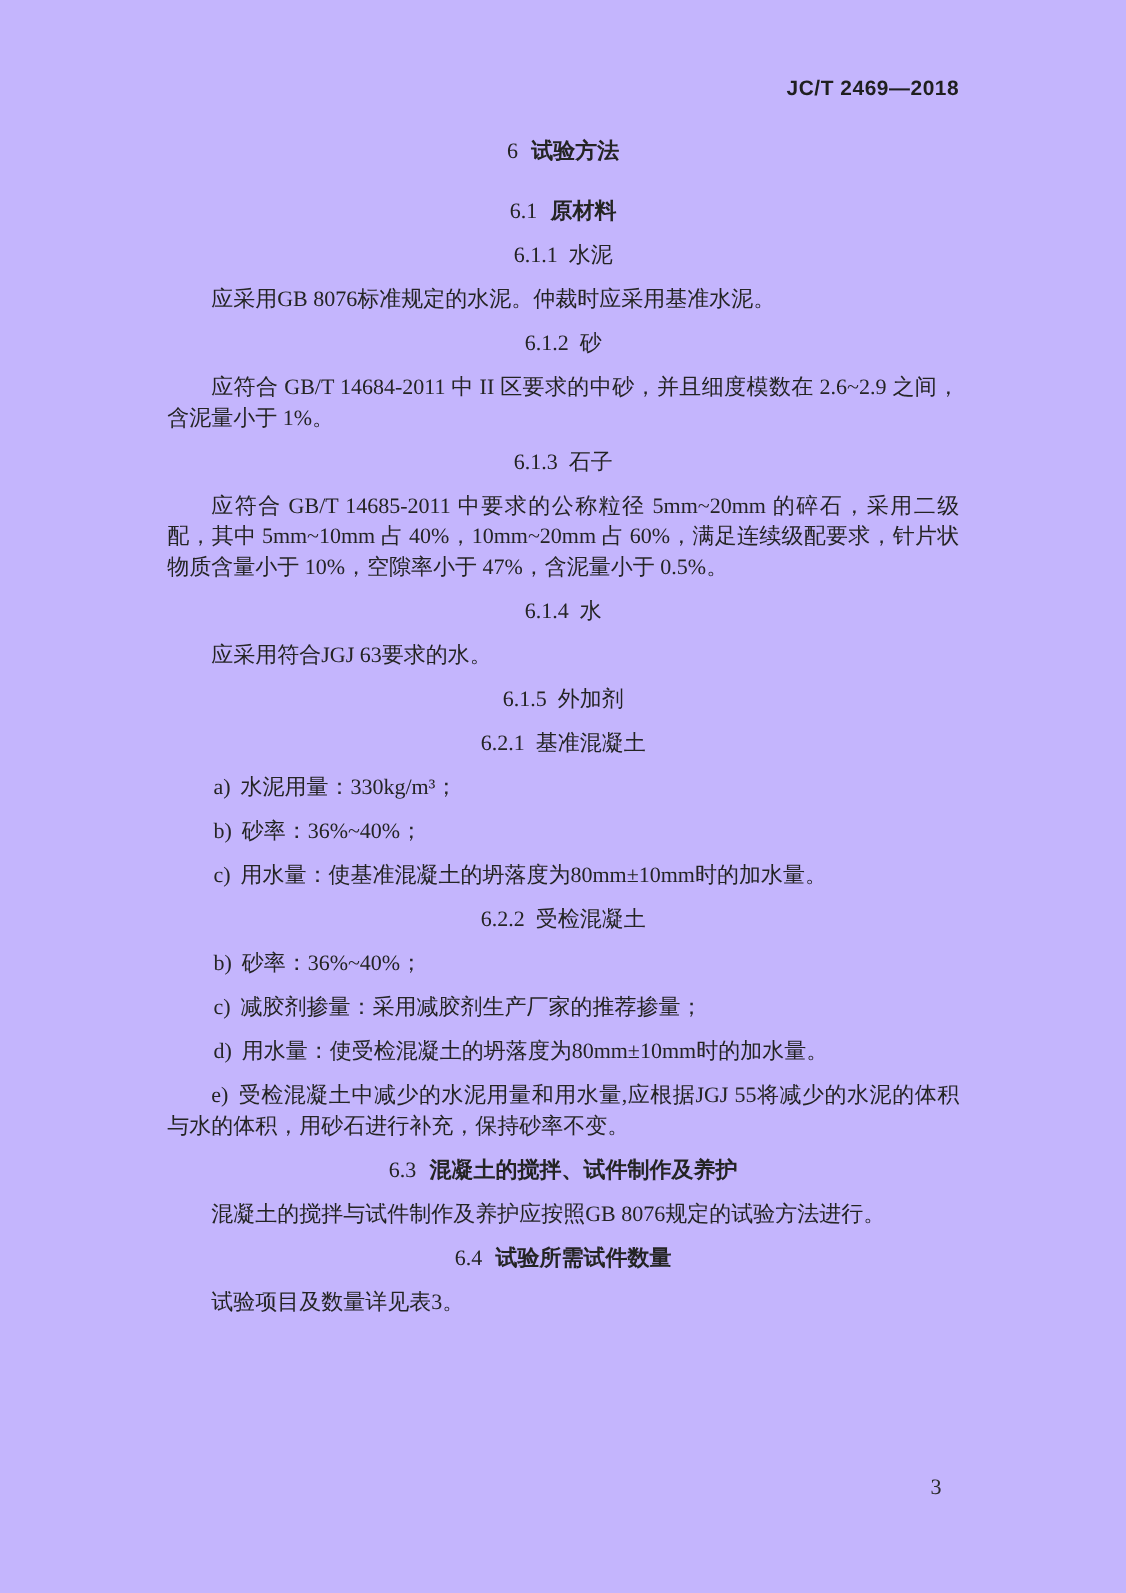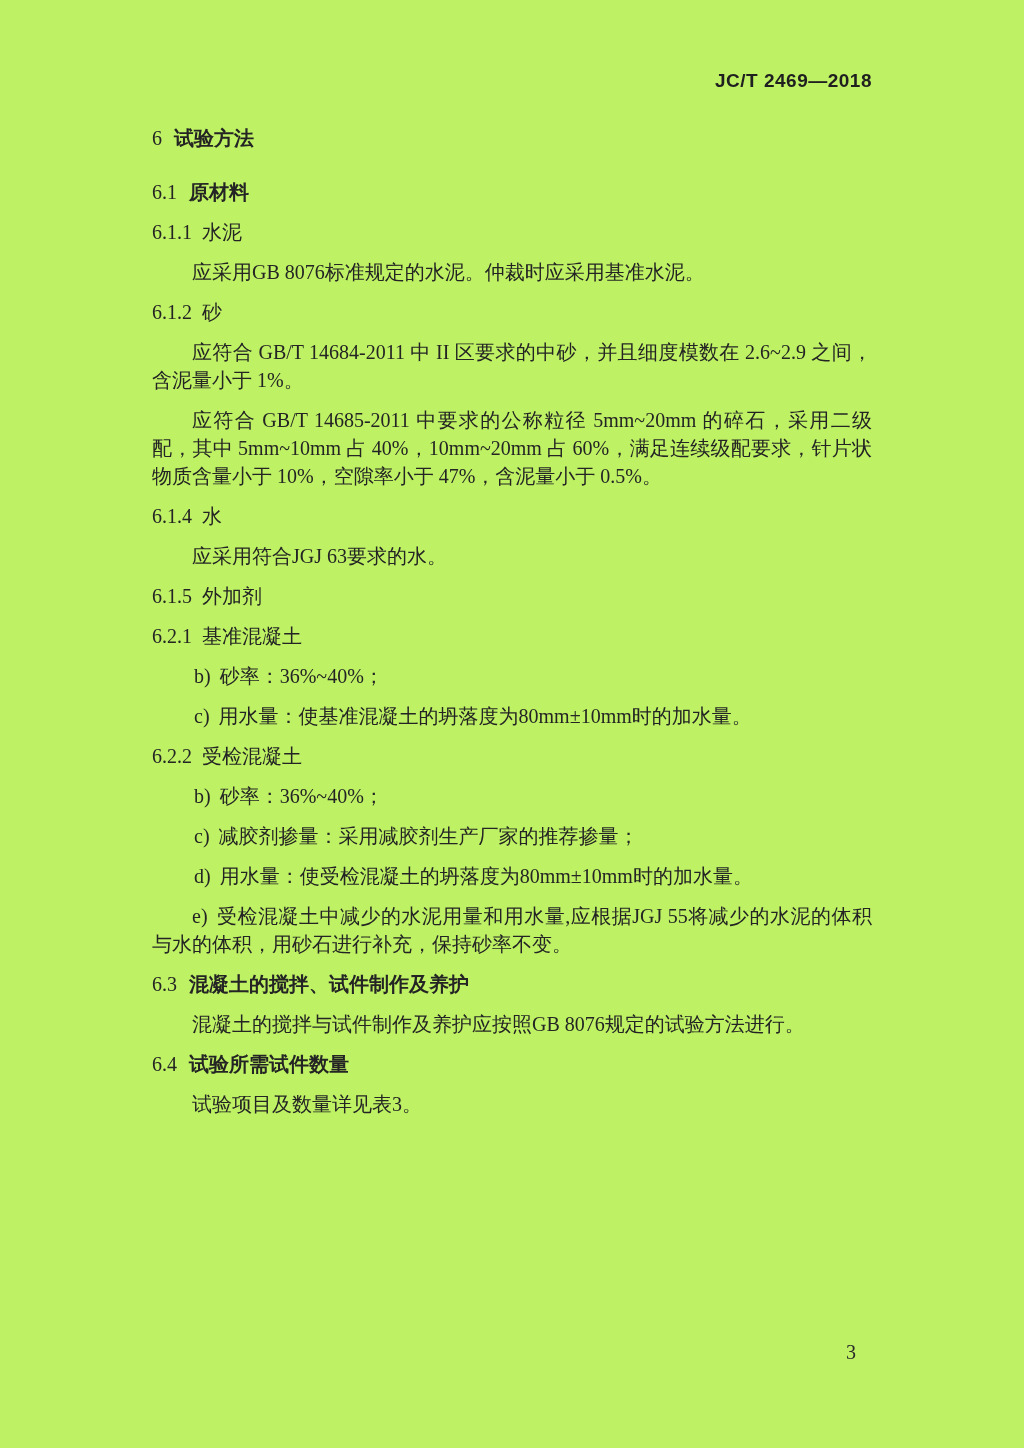--- a/index.html
+++ b/index.html
@@ -14,35 +14,36 @@
     color: #242424;
     font-family: "Liberation Serif", "DejaVu Serif", serif;
     font-size: 20px;
   }
   .page {
     position: relative;
     width: 1024px;
     height: 1448px;
     box-sizing: border-box;
     padding: 67px 152px 0 152px;
-    background: #bef264;
+    background: #c4b5fd;
   }
   .doc-header {
     text-align: right;
     line-height: 28px;
     margin: 0 0 29px 0;
     font-family: "Liberation Sans", "DejaVu Sans", sans-serif;
     font-weight: 600;
     font-size: 19px;
     letter-spacing: 0.5px;
     color: #1f1f1f;
   }
   .block {
     margin: 0 0 12px 0;
     line-height: 28px;
+    text-align: center;
   }
   .h1 { margin-bottom: 26px; }
   .heading-num {
     font-family: "Liberation Serif", "DejaVu Serif", serif;
     font-weight: normal;
     margin-right: 0.6em;
   }
   .h1 .heading-title,
   .h2 .heading-title {
     font-family: "Liberation Sans", "DejaVu Sans", sans-serif;
@@ -93,39 +94,45 @@
   </div>
 
   <p class="para">应采用GB 8076标准规定的水泥。仲裁时应采用基准水泥。</p>
 
   <div class="block h3">
     <span class="heading-num">6.1.2</span><span class="heading-title">砂</span>
   </div>
 
   <p class="para">应符合 GB/T 14684-2011 中 II 区要求的中砂，并且细度模数在 2.6~2.9 之间，含泥量小于 1%。</p>
 
+  <div class="block h3">
+    <span class="heading-num">6.1.3</span><span class="heading-title">石子</span>
+  </div>
 
   <p class="para">应符合 GB/T 14685-2011 中要求的公称粒径 5mm~20mm 的碎石，采用二级配，其中 5mm~10mm 占 40%，10mm~20mm 占 60%，满足连续级配要求，针片状物质含量小于 10%，空隙率小于 47%，含泥量小于 0.5%。</p>
 
   <div class="block h3">
     <span class="heading-num">6.1.4</span><span class="heading-title">水</span>
   </div>
 
   <p class="para">应采用符合JGJ 63要求的水。</p>
 
   <div class="block h3">
     <span class="heading-num">6.1.5</span><span class="heading-title">外加剂</span>
   </div>
 
 
 
   <div class="block h3">
     <span class="heading-num">6.2.1</span><span class="heading-title">基准混凝土</span>
   </div>
 
+  <div class="item">
+    <span class="item-label">a)</span><span>水泥用量：330kg/m³；</span>
+  </div>
 
   <div class="item">
     <span class="item-label">b)</span><span>砂率：36%~40%；</span>
   </div>
 
   <div class="item">
     <span class="item-label">c)</span><span>用水量：使基准混凝土的坍落度为80mm±10mm时的加水量。</span>
   </div>
 
   <div class="block h3">

